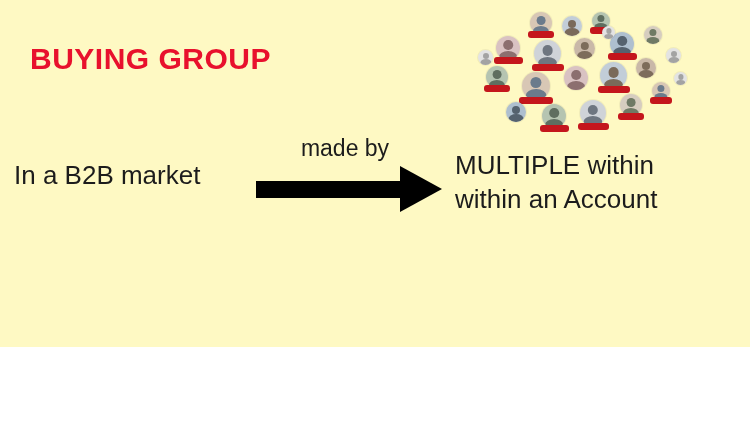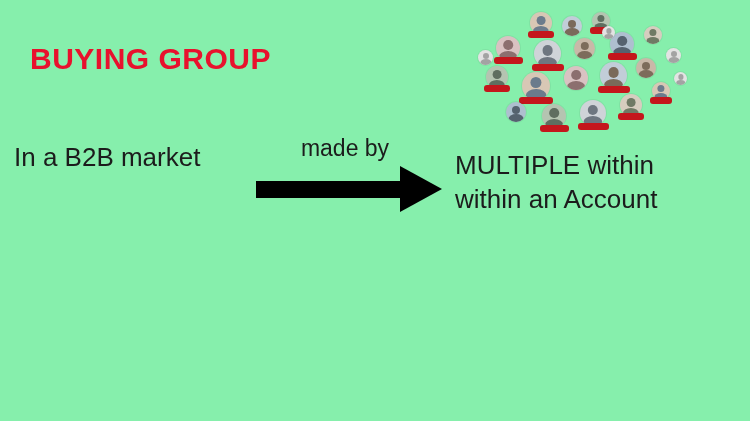--- a/index.html
+++ b/index.html
@@ -1,40 +1,40 @@
 <!DOCTYPE html>
 <html><head>
 <meta charset="utf-8">
 <style>
   * { margin:0; padding:0; box-sizing:border-box; }
   html,body { background:#ffffff; }
   .slide {
     position:relative;
     width:750px;
-    height:421px;
-    background:#86efac;
+    height:347px;
+    background:#fef9c3;
     overflow:hidden;
     font-family:"Liberation Sans","DejaVu Sans",sans-serif;
   }
 
   .title {
     position:absolute;
     left:30px;
     top:42px;
     font-size:30px;
     font-weight:bold;
     color:#e8112d;
     letter-spacing:0.5px;
     white-space:nowrap;
   }
 
   .left-text {
     position:absolute;
     left:14px;
-    top:140px;
+    top:158px;
     font-size:26px;
     color:#1c1c1c;
     line-height:34px;
     white-space:nowrap;
   }
 
   .arrow-label {
     position:absolute;
     left:280px;
     top:135px;

